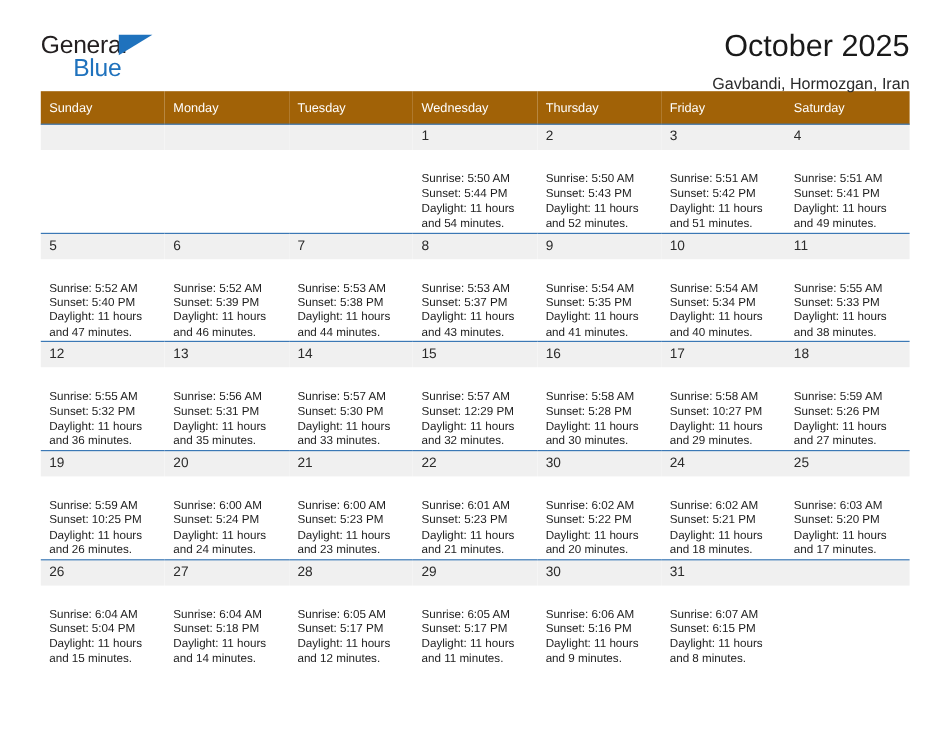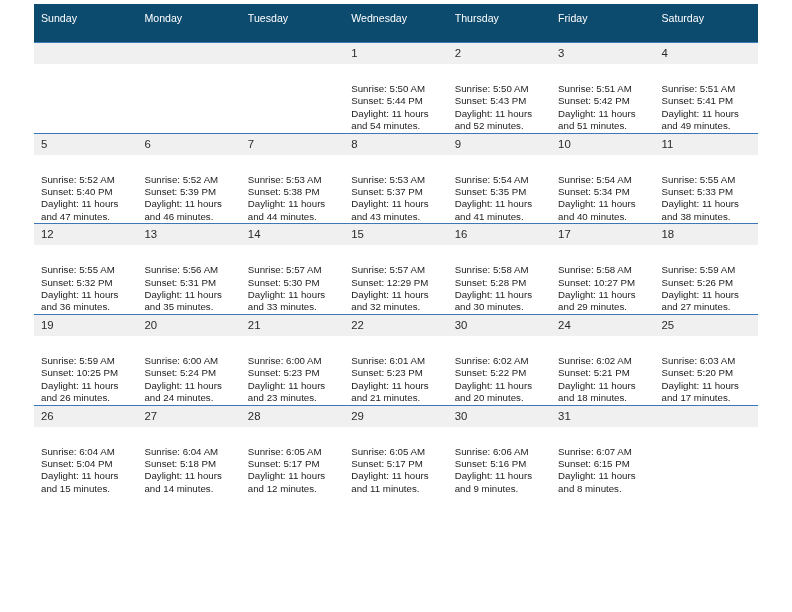--- a/index.html
+++ b/index.html
@@ -83,26 +83,26 @@
   }
 
   
   table.cal {
     width: 724px;
     border-collapse: collapse;
     table-layout: fixed;
     margin-top: 4px;
   }
   table.cal th {
-    background: #0c4a6e;
+    background: #a16207;
     color: #ffffff;
     font-size: 10.6px;
     font-weight: normal;
     text-align: left;
-    padding: 5px 0 16px 7px;
+    padding: 5px 0 5px 7px;
     height: 17px;
     vertical-align: middle;
   }
   td.daycell {
     vertical-align: top;
     padding: 0;
     height: 74px;
     border-top: 1px solid #3b78b5;
     background: #ffffff;
   }
@@ -126,20 +126,34 @@
     line-height: 12.4px;
     color: #1c1c1c;
   }
   .info div { white-space: nowrap; }
 </style>
 </head>
 <body>
 
 <div class="page">
 
+  <div class="top">
+
+    <div class="logo">
+      <span class="logo-general">General</span>
+      <span class="logo-tri"></span>
+      <span class="logo-blue">Blue</span>
+    </div>
+
+    <div class="titles">
+      <div class="cal-title">October 2025</div>
+      <div class="cal-sub">Gavbandi, Hormozgan, Iran</div>
+    </div>
+
+  </div>
 
   <table class="cal">
     <thead>
       <tr>
         <th>Sunday</th>
         <th>Monday</th>
         <th>Tuesday</th>
         <th>Wednesday</th>
         <th>Thursday</th>
         <th>Friday</th>

